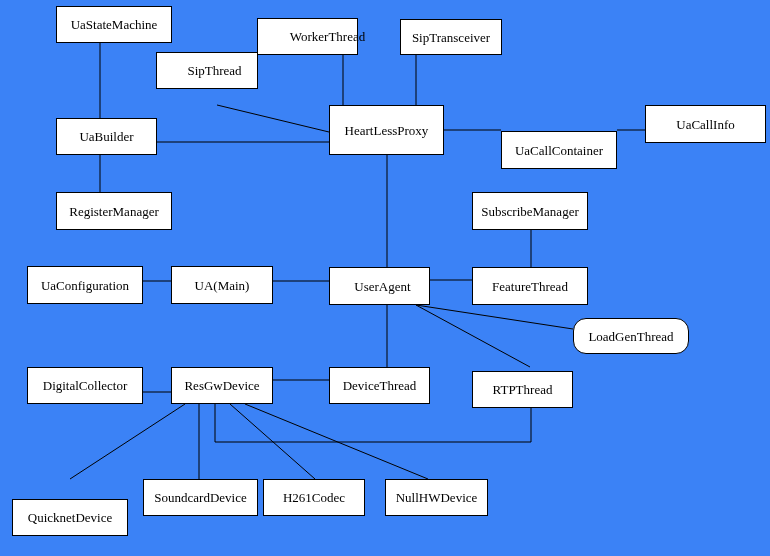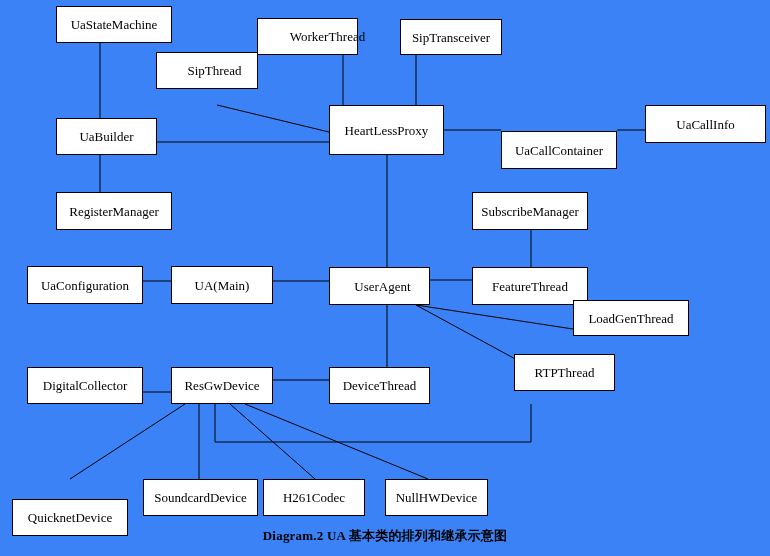--- a/index.html
+++ b/index.html
@@ -111,42 +111,41 @@
       </div>
       <div class="node" style="left: 171px; top: 266px; width: 102px; height: 38px;">
         <span>UA(Main)</span>
       </div>
       <div class="node" style="left: 329px; top: 267px; width: 101px; height: 38px; padding-left: 6px;">
         <span>UserAgent</span>
       </div>
       <div class="node" style="left: 472px; top: 267px; width: 116px; height: 38px;">
         <span>FeatureThread</span>
       </div>
-      <div class="node" style="left: 573px; top: 300px; width: 116px; height: 36px;">
+      <div class="node" style="left: 573px; top: 318px; width: 116px; height: 36px; border-radius: 13px;">
         <span>LoadGenThread</span>
       </div>
       <div class="node" style="left: 27px; top: 367px; width: 116px; height: 37px;">
         <span>DigitalCollector</span>
       </div>
       <div class="node" style="left: 171px; top: 367px; width: 102px; height: 37px;">
         <span>ResGwDevice</span>
       </div>
       <div class="node" style="left: 329px; top: 367px; width: 101px; height: 37px;">
         <span>DeviceThread</span>
       </div>
-      <div class="node" style="left: 472px; top: 354px; width: 101px; height: 37px; margin-left: 42px;">
+      <div class="node" style="left: 472px; top: 371px; width: 101px; height: 37px;">
         <span>RTPThread</span>
       </div>
       <div class="node" style="left: 12px; top: 499px; width: 116px; height: 37px;">
         <span>QuicknetDevice</span>
       </div>
       <div class="node" style="left: 143px; top: 479px; width: 115px; height: 37px;">
         <span>SoundcardDevice</span>
       </div>
       <div class="node" style="left: 263px; top: 479px; width: 102px; height: 37px;">
         <span>H261Codec</span>
       </div>
       <div class="node" style="left: 385px; top: 479px; width: 103px; height: 37px;">
         <span>NullHWDevice</span>
       </div>
     </div>
-  <div class="caption">Diagram.2 UA 基本类的排列和继承示意图</div>
 </div>
 
 </body></html>

